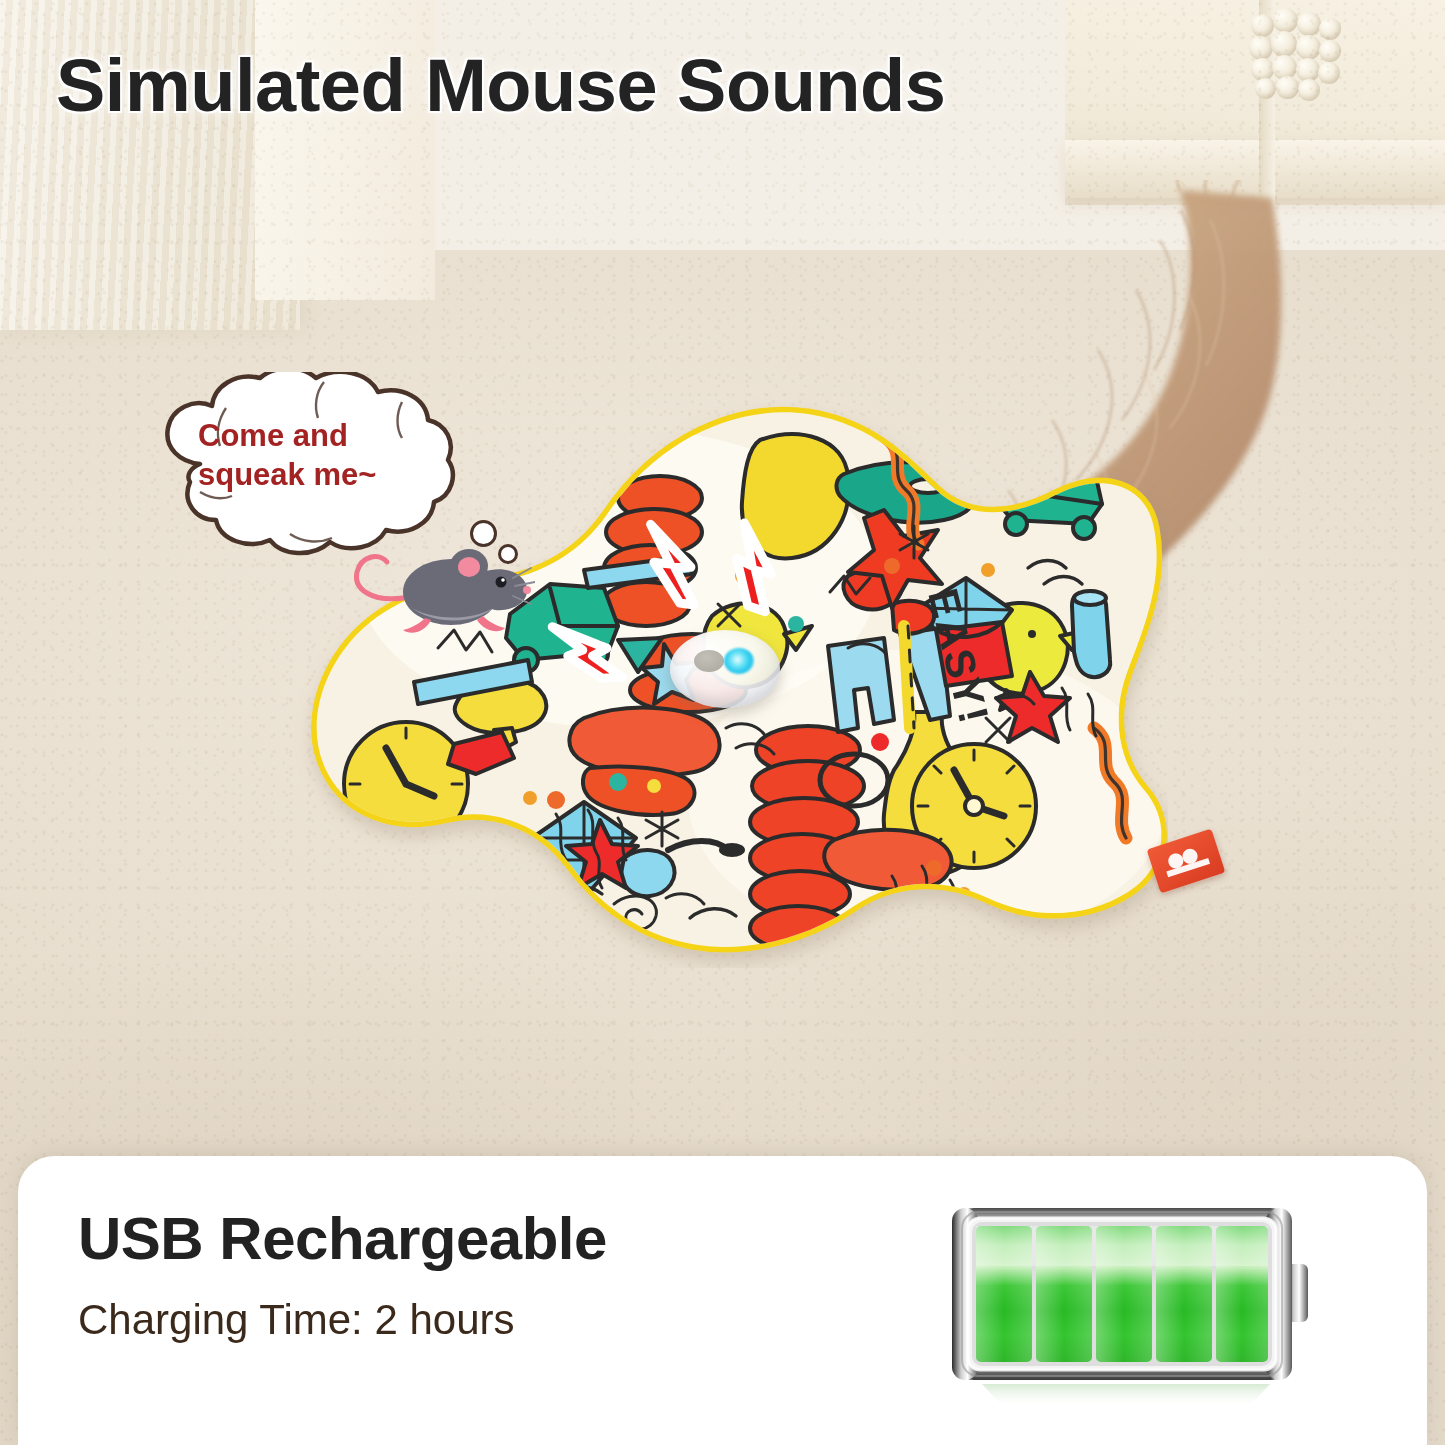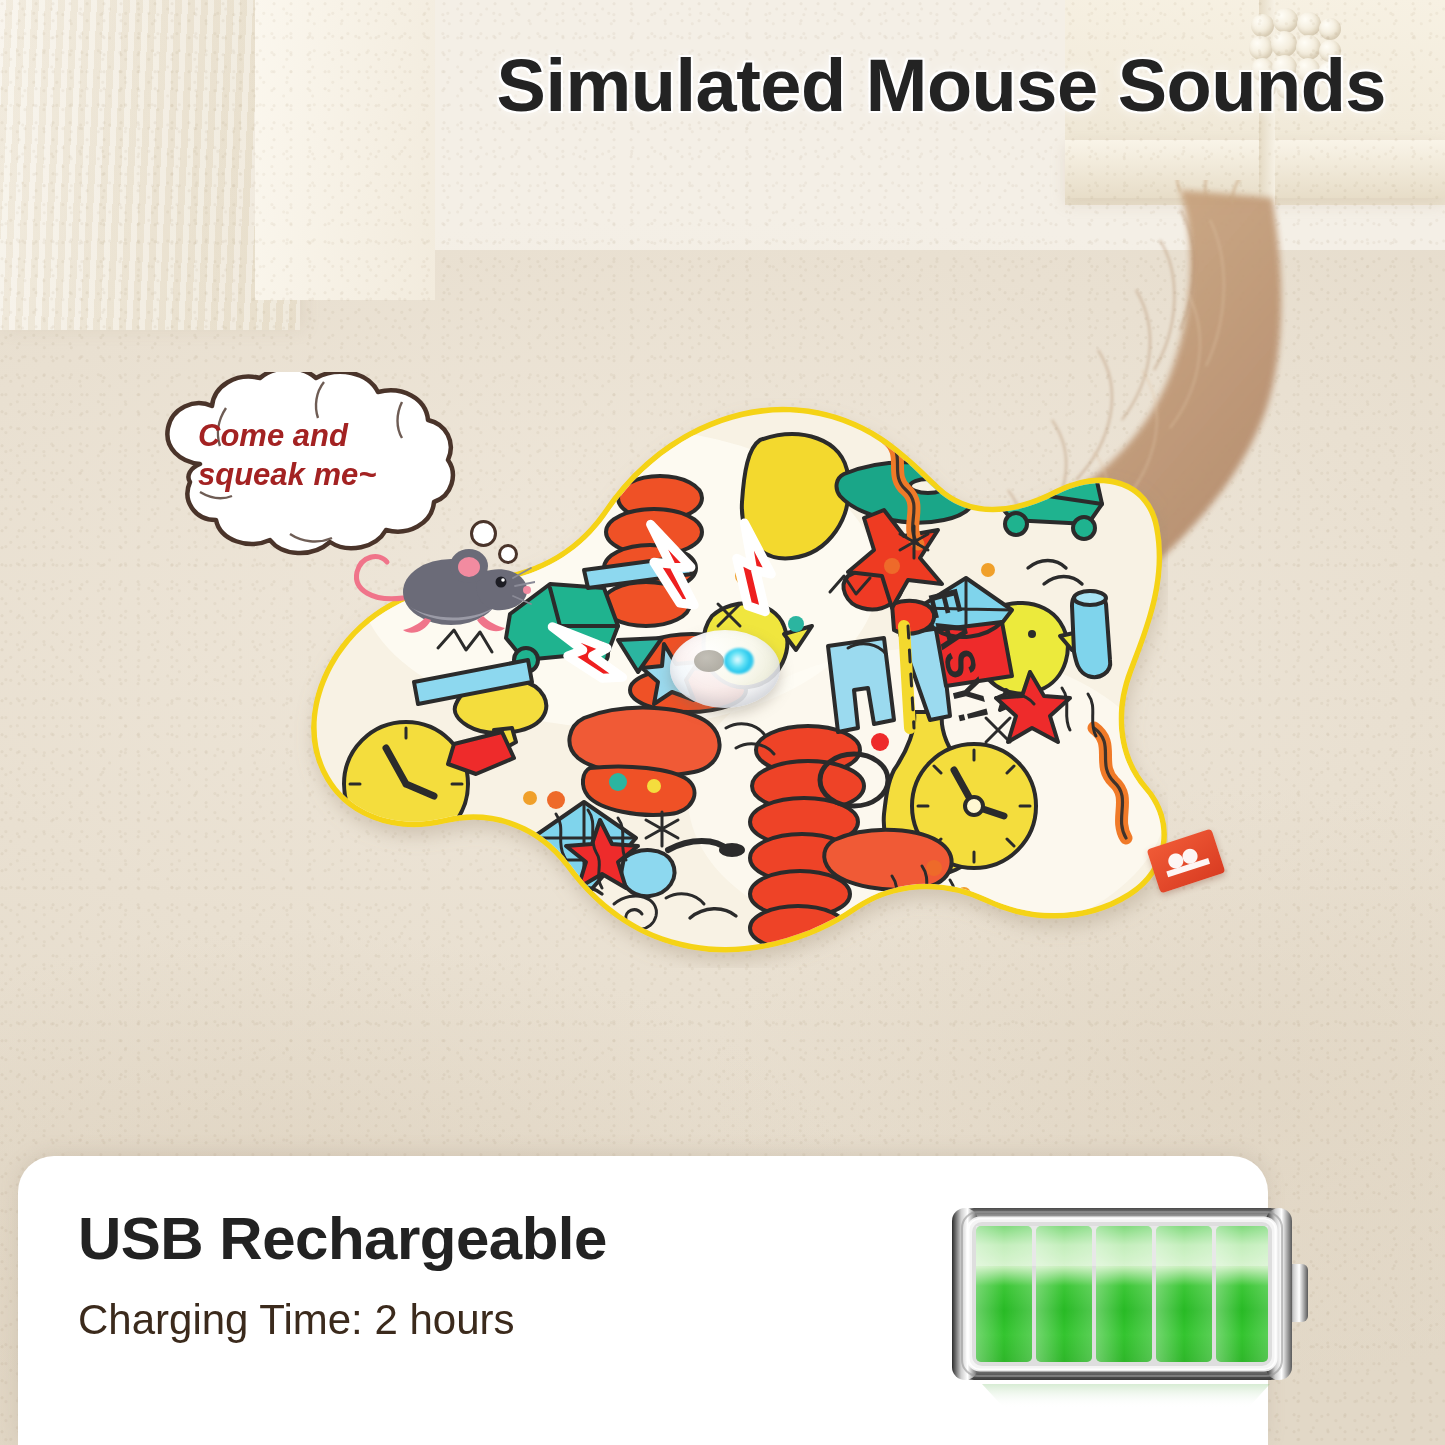--- a/index.html
+++ b/index.html
@@ -45,38 +45,38 @@
   .noise{position:absolute;inset:0;opacity:.28;mix-blend-mode:multiply;
     background-image:
       radial-gradient(circle at 12% 22%, rgba(190,176,152,.5) 0 1px, transparent 2px),
       radial-gradient(circle at 47% 58%, rgba(190,176,152,.45) 0 1px, transparent 2px),
       radial-gradient(circle at 78% 31%, rgba(190,176,152,.4) 0 1px, transparent 2px),
       radial-gradient(circle at 31% 77%, rgba(190,176,152,.45) 0 1px, transparent 2px),
       radial-gradient(circle at 64% 88%, rgba(190,176,152,.4) 0 1px, transparent 2px);
     background-size:17px 17px,23px 23px,29px 29px,19px 19px,27px 27px;}
 
   
-  .headings{position:absolute;left:0;top:48px;width:1330px;text-align:right;padding-left:56px;}
+  .headings{position:absolute;left:0;top:48px;width:1330px;text-align:left;padding-left:56px;}
   .h-title{font-size:74px;font-weight:700;color:#232323;letter-spacing:-.5px;
     line-height:1.02;
     text-shadow:
       -2px -2px 0 rgba(255,255,255,.92), 2px -2px 0 rgba(255,255,255,.92),
       -2px  2px 0 rgba(255,255,255,.92), 2px  2px 0 rgba(255,255,255,.92),
        0 0 12px rgba(255,255,255,.95);}
   .h-sub{margin-top:18px;font-size:46px;font-weight:400;color:#3b2a1c;
     line-height:1.1;
     text-shadow:
       -1.5px -1.5px 0 rgba(255,255,255,.92), 1.5px -1.5px 0 rgba(255,255,255,.92),
       -1.5px  1.5px 0 rgba(255,255,255,.92), 1.5px  1.5px 0 rgba(255,255,255,.92),
        0 0 10px rgba(255,255,255,.9);}
 
   
   .bubble-wrap{position:absolute;left:140px;top:372px;width:300px;height:170px;}
   .bubble-txt{position:absolute;left:58px;top:44px;width:200px;
-    font-size:31px;font-style:italic;font-weight:600;color:#a32222;line-height:1.26;}
+    font-size:31px;font-weight:600;color:#a32222;line-height:1.26;}
   .dot{position:absolute;border-radius:50%;background:#fff;border:3px solid #4a342a;}
   .dot.d1{left:330px;top:148px;width:21px;height:21px;}
   .dot.d2{left:358px;top:172px;width:14px;height:14px;}
 
   
   .mouse{position:absolute;left:345px;top:520px;width:190px;height:130px;}
 
   
   .mat{position:absolute;left:288px;top:398px;width:880px;height:570px;}
   .mat svg{display:block;}
@@ -101,21 +101,21 @@
     background:
       radial-gradient(circle at 28% 40%, #fff 0 7px, transparent 8px),
       radial-gradient(circle at 62% 40%, #fff 0 7px, transparent 8px),
       linear-gradient(#fff,#fff) bottom/100% 6px no-repeat;
     opacity:.95;}
 
   
   .tail{position:absolute;left:880px;top:180px;width:420px;height:460px;}
 
   
-  .panel{position:absolute;left:18px;top:1156px;width:1250px;height:289px;
+  .panel{position:absolute;left:18px;top:1156px;width:1409px;height:289px;
     background:#fff;border-radius:36px 36px 0 0;
     box-shadow:0 -4px 18px rgba(150,135,115,.18);}
   .p-title{position:absolute;left:60px;top:48px;font-size:60px;font-weight:700;color:#222;letter-spacing:-.5px;}
   .p-l1{position:absolute;left:60px;top:140px;font-size:42px;color:#3b2a1c;}
   .p-l2{position:absolute;left:60px;top:196px;font-size:42px;color:#3b2a1c;white-space:nowrap;}
   .p-l2 .hot{color:#ef1717;font-weight:700;}
 
   
   .battery{position:absolute;left:930px;top:1196px;width:400px;height:215px;}
 </style>

